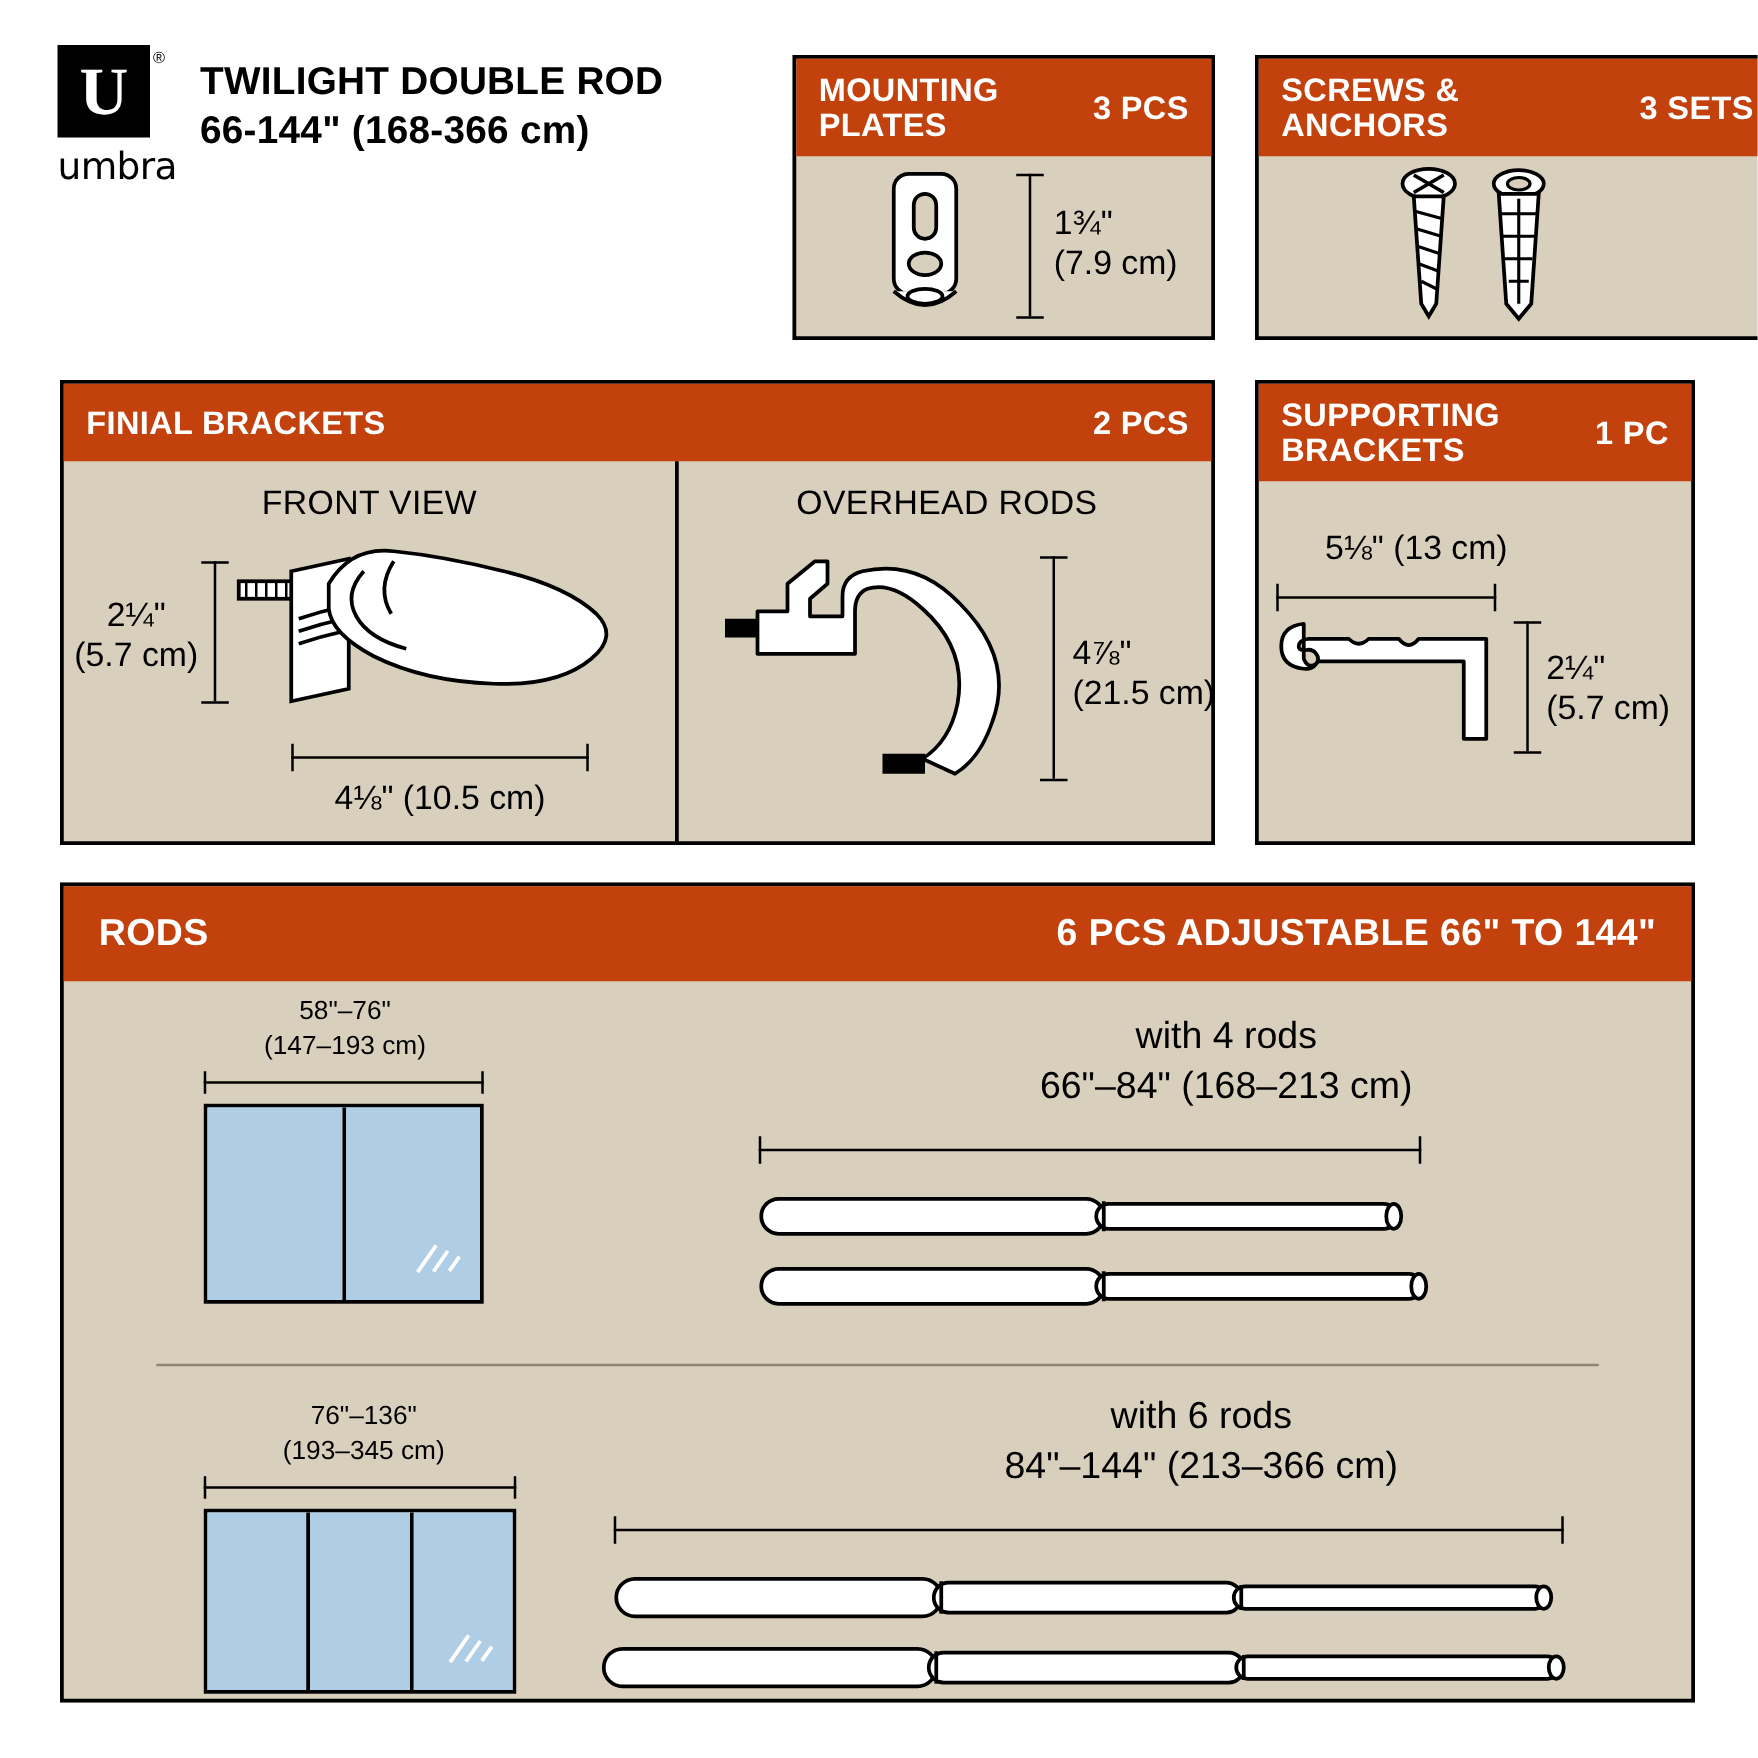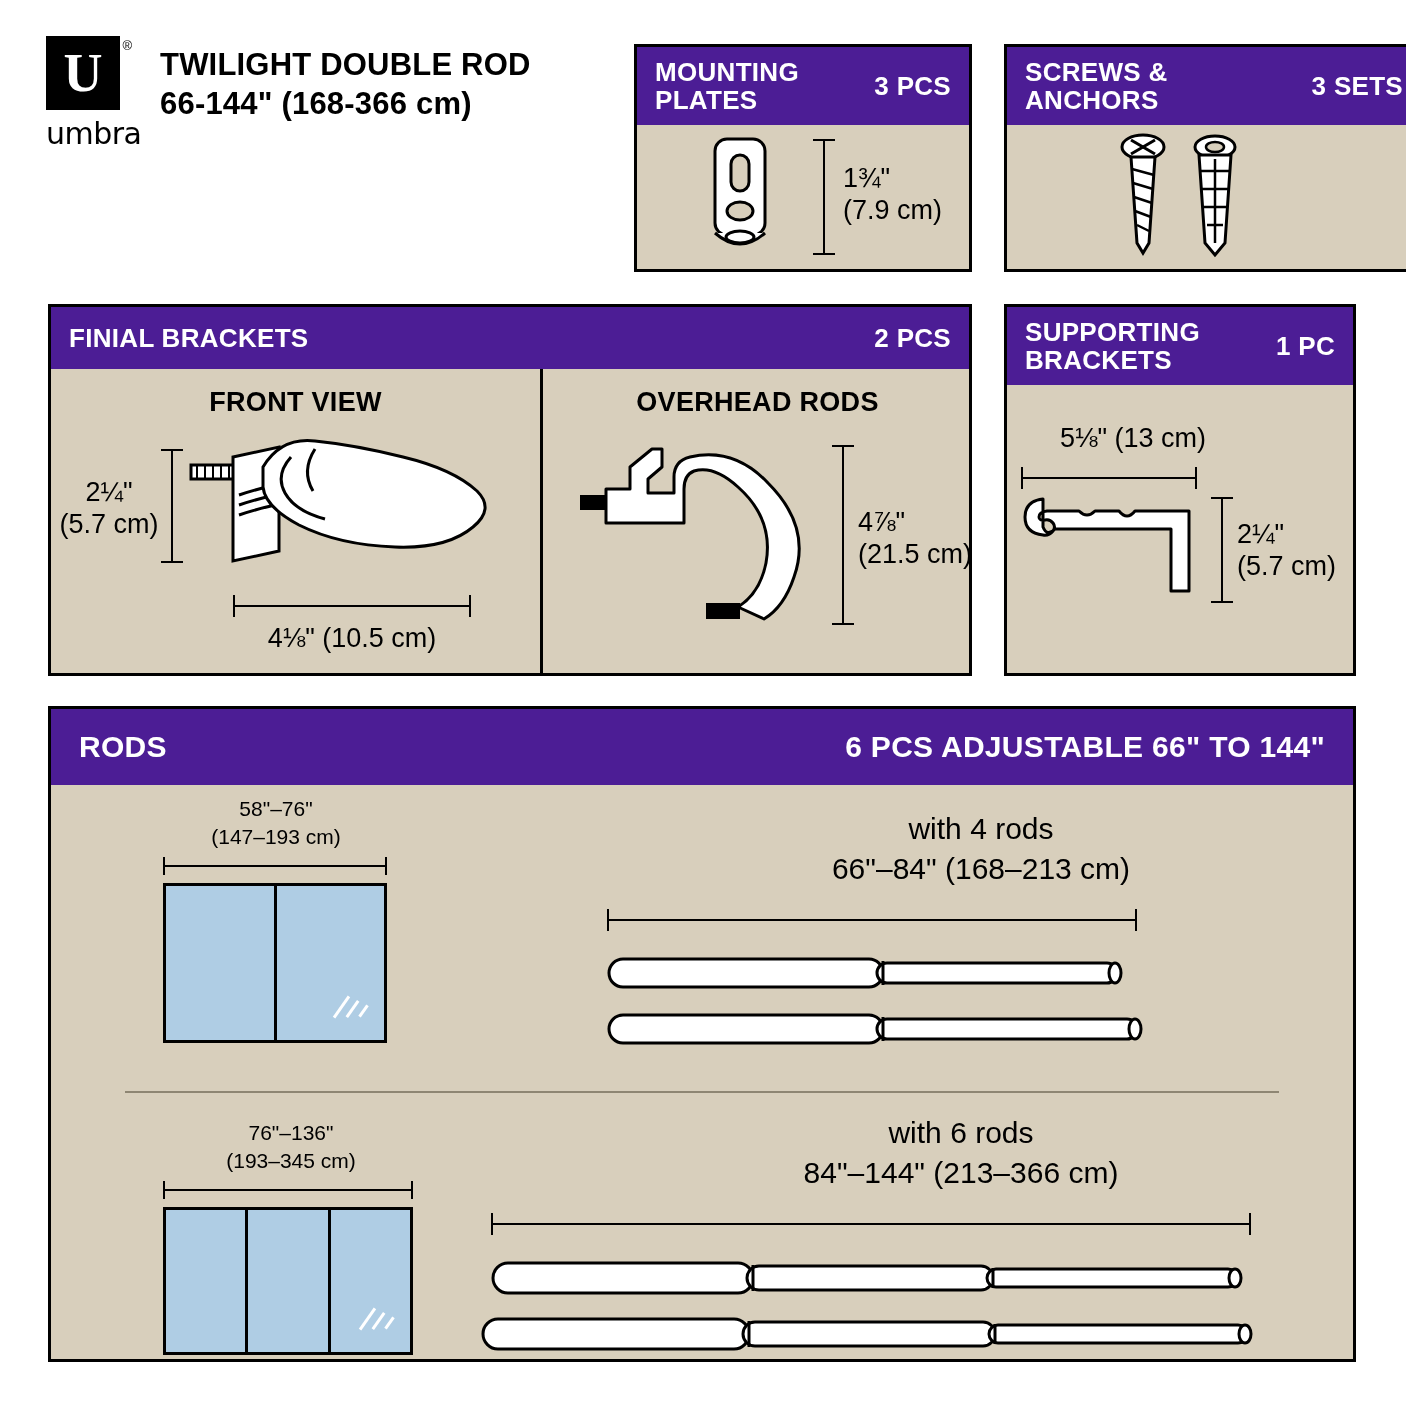--- a/index.html
+++ b/index.html
@@ -22,21 +22,21 @@
   }
 
   
   .panel {
     position: absolute;
     border: 3px solid #000;
     box-sizing: border-box;
     background: #d8cfbc;
   }
   .panel-head {
-    background: #4c1d95;
+    background: #c2410c;
     color: #fff;
     display: flex;
     align-items: center;
     justify-content: space-between;
     box-sizing: border-box;
     padding: 6px 18px;
     font-weight: bold;
     letter-spacing: 0.3px;
   }
   .panel-head .title {
@@ -119,21 +119,21 @@
     position: absolute;
     font-size: 27px;
     line-height: 1.18;
     text-align: center;
     white-space: nowrap;
   }
   .dim.small { font-size: 21px; }
   .view-title {
     position: absolute;
     font-size: 27px;
-    font-weight: bold;
+    font-weight: normal;
     text-align: center;
     width: 100%;
     letter-spacing: 0.3px;
   }
 
   
   .hline {
     position: absolute;
     height: 2px;
     background: #000;

